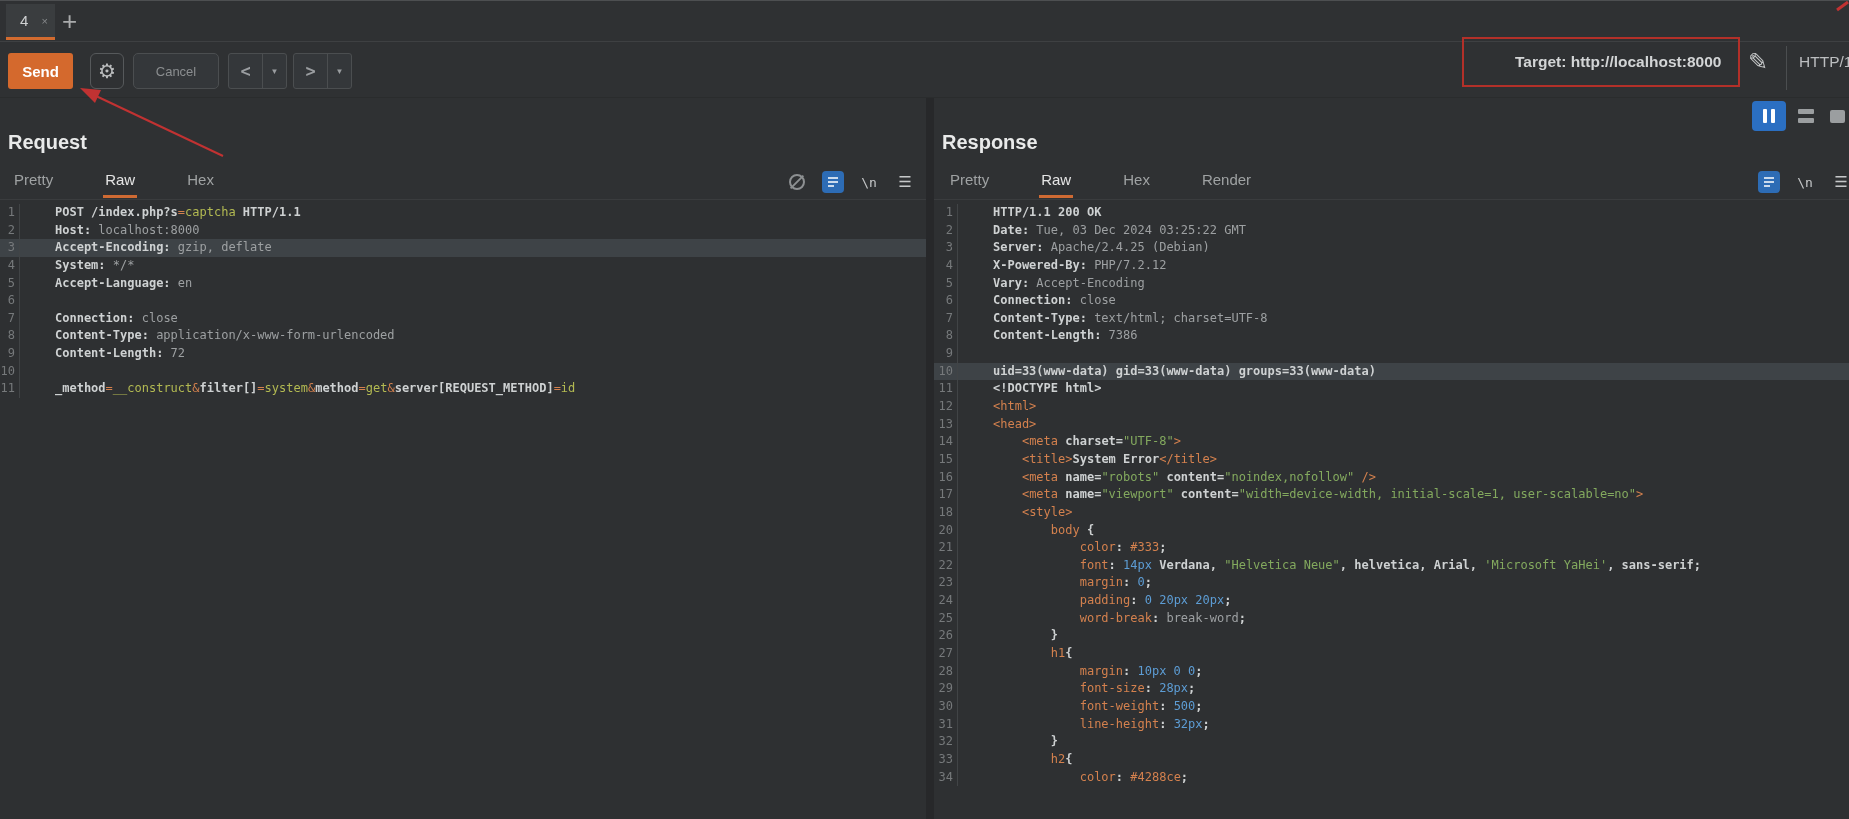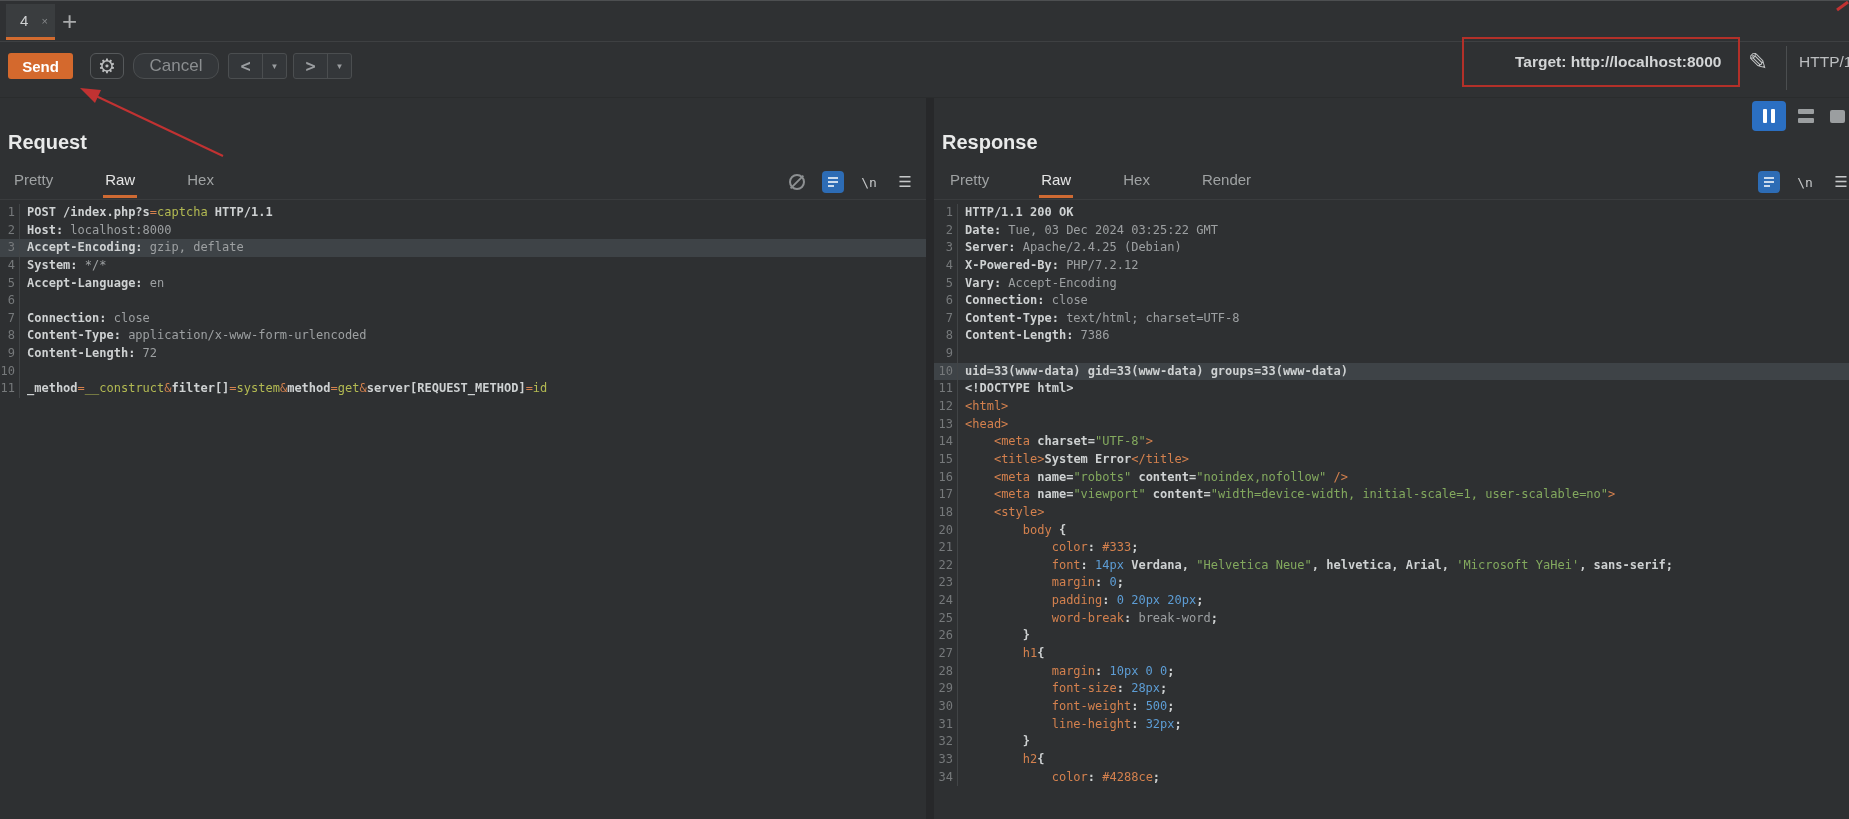--- a/index.html
+++ b/index.html
@@ -7,25 +7,25 @@
        font-family:"Liberation Sans",sans-serif;border-top:1px solid #4d4f51;}
   
   .tabstrip{position:absolute;left:0;top:0;width:100%;height:40px;background:#2f3133;border-bottom:1px solid #3e4042;}
   .rtab{position:absolute;left:6px;top:3px;width:49px;height:36px;background:#3a3d3f;cursor:pointer;}
   .rtab .tlabel{position:absolute;left:14px;top:8px;font-size:15px;color:#cfd1d2;}
   .rtab .tclose{position:absolute;right:7px;top:11px;font-size:11px;color:#85888a;}
   .tbar{position:absolute;left:0;right:0;bottom:0;height:3px;background:#d26b2f;}
   .newtab{position:absolute;left:62px;top:5px;font-size:26px;color:#a9abac;cursor:pointer;}
   
   .toolbar-border{position:absolute;left:0;top:96px;width:100%;height:1px;background:#2a2c2d;}
-  .btn{position:absolute;box-sizing:border-box;top:52px;height:26px;font-family:"Liberation Sans",sans-serif;}
+  .btn{position:absolute;box-sizing:border-box;top:52px;height:36px;font-family:"Liberation Sans",sans-serif;}
   .send{left:8px;width:65px;background:#d4692d;border:none;border-radius:3px;color:#ffffff;font-weight:bold;font-size:15px;cursor:pointer;}
   .gearbtn{left:90px;width:34px;border:1px solid #56595b;border-radius:6px;display:flex;align-items:center;justify-content:center;cursor:pointer;}
   .gear{font-size:20px;color:#bbbdbe;}
-  .cancel{left:133px;width:86px;background:#34373a;border:1px solid #4b4e50;border-radius:11px;color:#8b8e90;font-size:17px;}
+  .cancel{left:133px;width:86px;background:#34373a;border:1px solid #4b4e50;border-radius:5px;color:#8b8e90;font-size:13px;}
   .navbtn{width:59px;background:#34373a;border:1px solid #4b4e50;border-radius:3px;display:flex;align-items:center;cursor:pointer;}
   .navback{left:228px;} .navfwd{left:293px;}
   .chev{width:33px;text-align:center;font-size:17px;font-weight:bold;color:#9a9da0;font-family:"DejaVu Sans Mono",monospace;}
   .navdiv{width:1px;align-self:stretch;background:#4b4e50;}
   .caret{flex:1;text-align:center;font-size:8px;color:#9a9da0;}
   .targetbox{position:absolute;left:1462px;top:36px;width:278px;height:50px;border:2px solid #b33029;box-sizing:border-box;pointer-events:none;}
   .targettext{position:absolute;left:1479px;top:36px;height:44px;line-height:50px;font-size:15.5px;font-weight:bold;color:#d3d5d6;cursor:pointer;margin-left:36px;}
   .pencil{position:absolute;left:1748px;top:47px;font-size:24px;color:#c6c8c9;cursor:pointer;}
   .tbdiv{position:absolute;left:1786px;top:45px;width:1px;height:44px;background:#4b4e50;}
   .proto{position:absolute;left:1799px;top:36px;height:50px;line-height:50px;font-size:15.5px;color:#bcbec0;white-space:nowrap;}
@@ -57,21 +57,21 @@
   .burger{font-size:15px;color:#c6c8c9;}
   
   .editor{position:absolute;top:199px;bottom:0;overflow:hidden;background:#2e3032;
           font-family:"DejaVu Sans Mono",monospace;font-size:12px;padding-top:4px;cursor:text;}
   .req-editor{left:0;width:926px;}
   .resp-editor{left:934px;width:915px;}
   .cl{display:flex;height:17.65px;line-height:17.65px;}
   .cl.hl{background:#3e4347;}
   .ln{flex:none;text-align:right;padding-right:4px;border-right:1px solid #414446;margin-right:7px;color:#76797b;}
   .req-editor .ln{width:15px;} .resp-editor .ln{width:19px;}
-  .lc{white-space:pre;}
+  .lc{white-space:pre;margin-left:28px;}
   .tok-k{color:#ced1d2;font-weight:bold;}
   .tok-v{color:#9da0a2;}
   .tok-p{color:#b3ba52;}
   .tok-o{color:#d4814e;}
   .tok-t{color:#d4814e;}
   .tok-n{color:#5d9dd5;}
   .tok-s{color:#83a95e;}
   
   .overlay{position:absolute;left:0;top:0;pointer-events:none;}
 </style>

